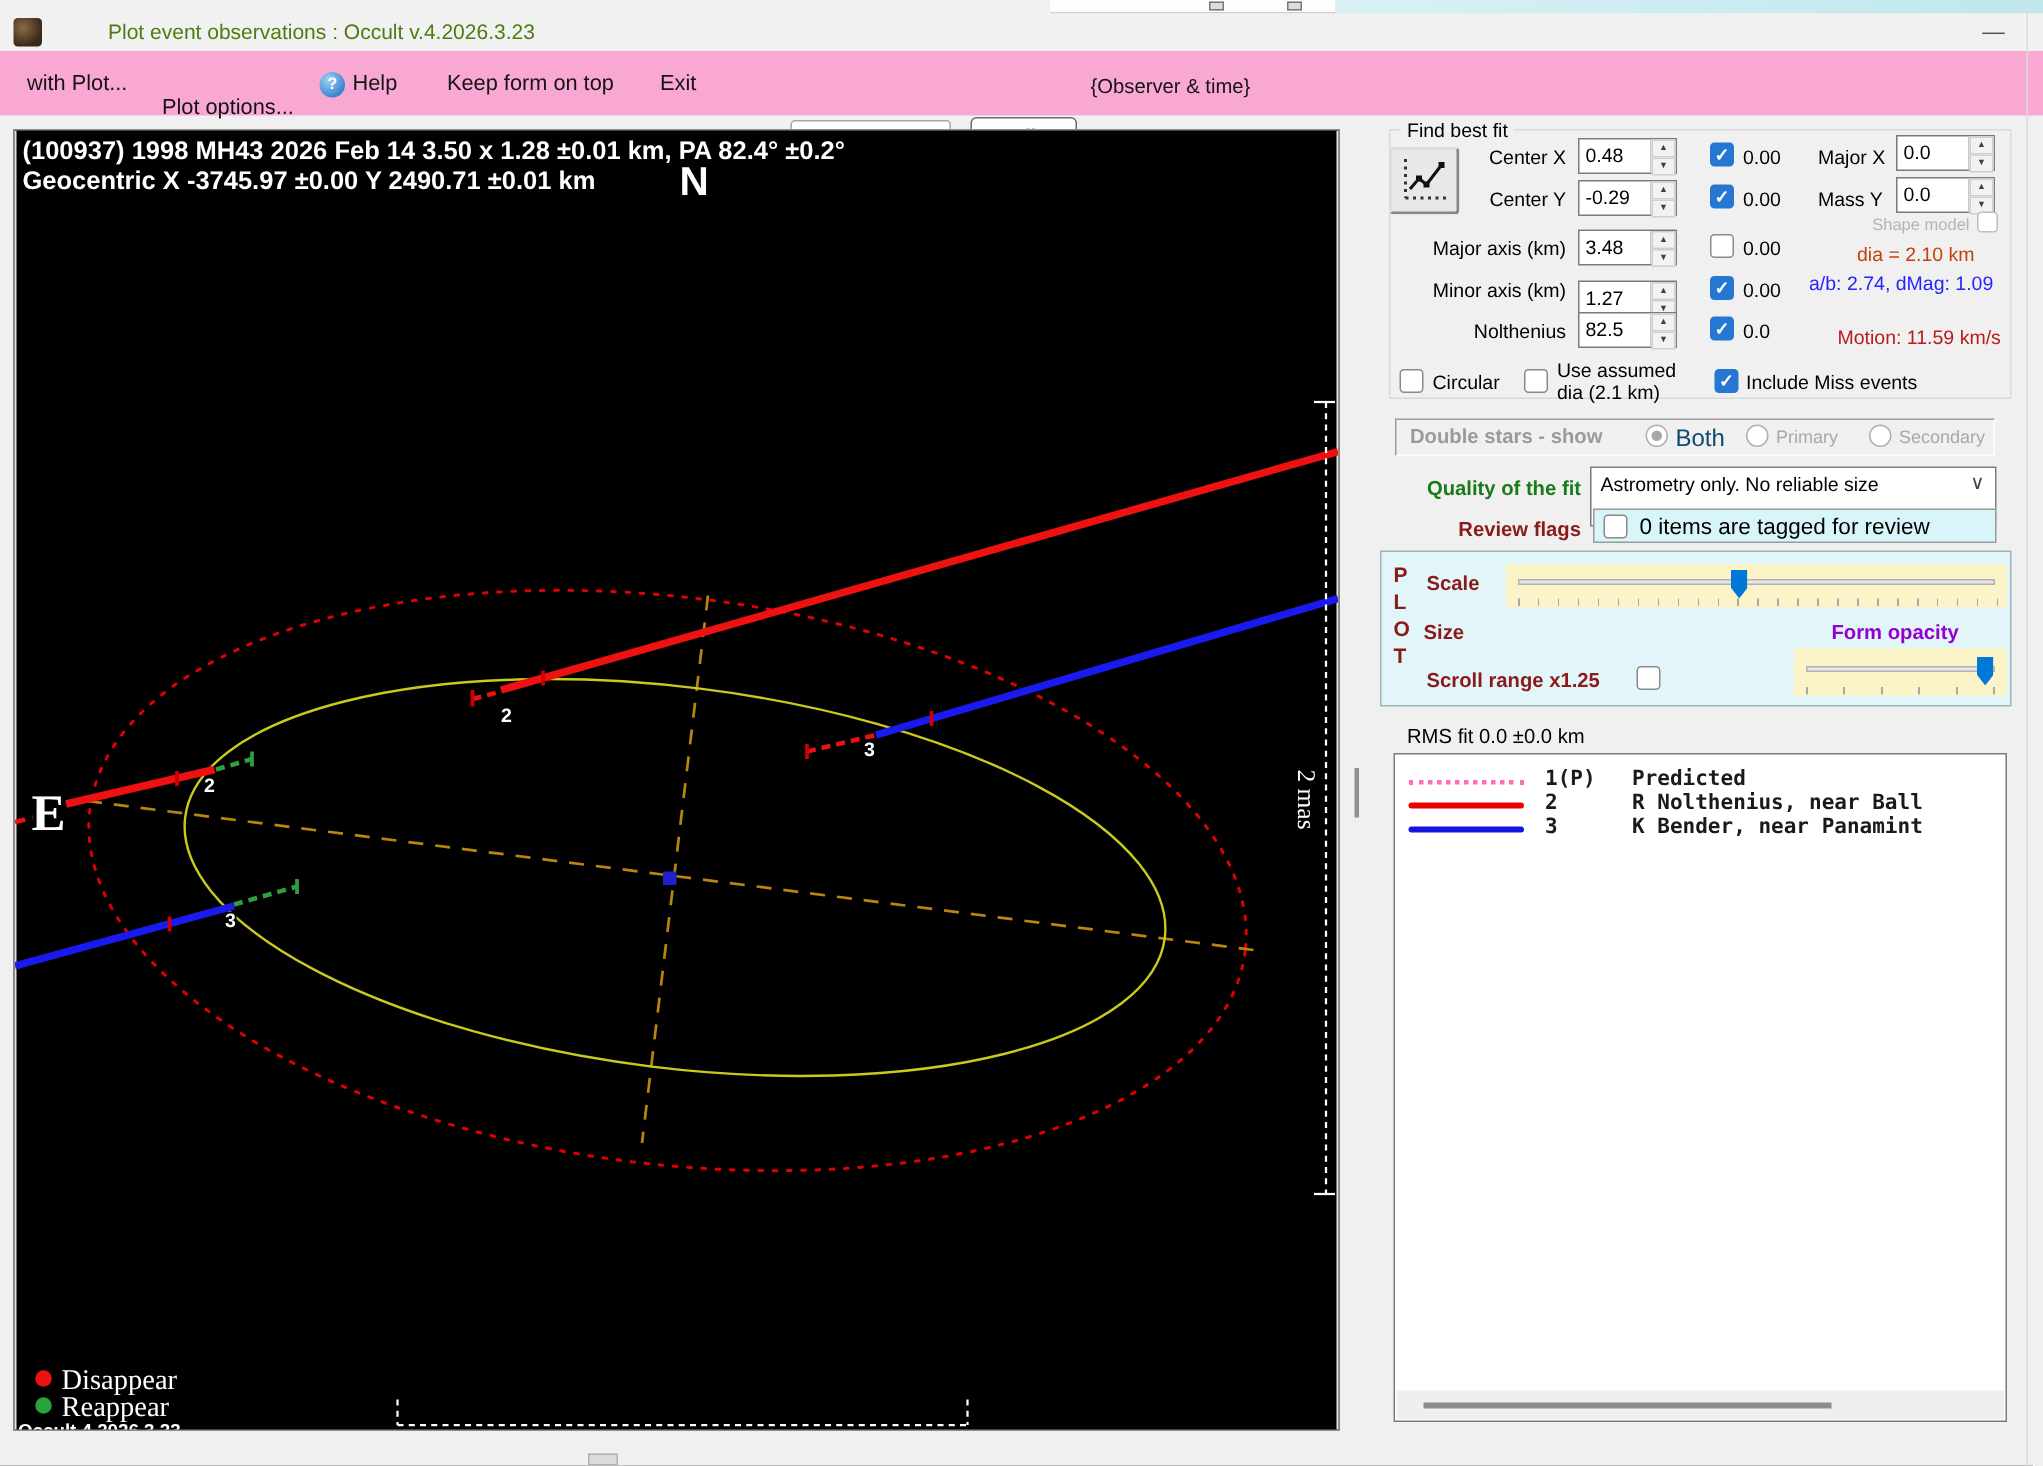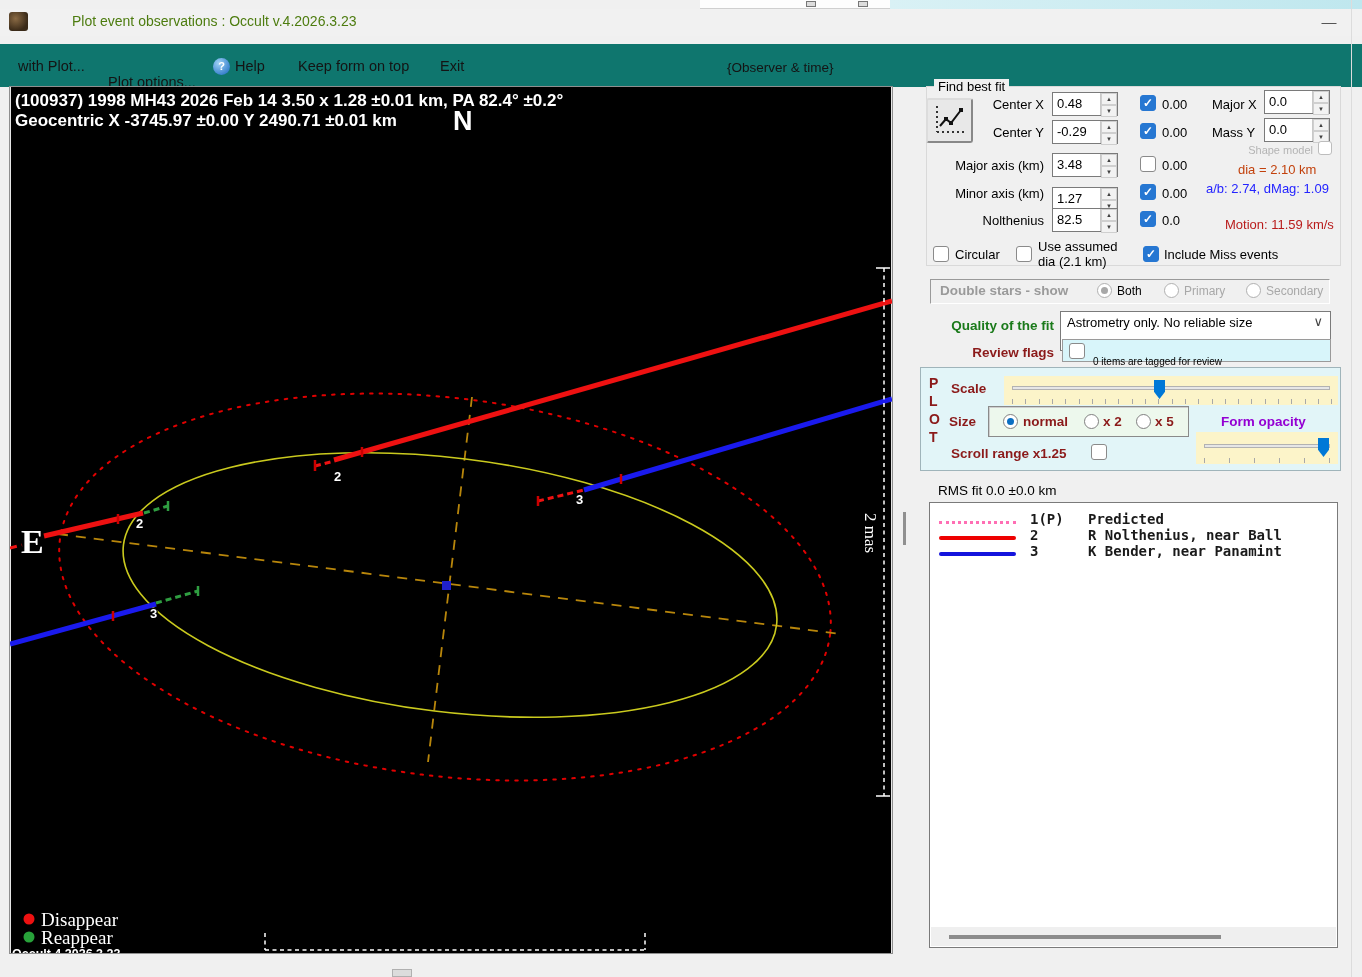--- a/index.html
+++ b/index.html
@@ -8,21 +8,21 @@
           font-family:"Liberation Sans",sans-serif;color:#000;}
   
   .backstrip-white{position:absolute;left:700px;top:0;width:190px;height:9px;background:#fdfdfd;border-bottom:1px solid #cfcfcf;}
   .backstrip-cyan{position:absolute;left:890px;top:0;width:472px;height:9px;background:linear-gradient(to right,#d9f1f5,#bfe7ee);}
   .backglyph{position:absolute;top:1px;width:10px;height:6px;border:1px solid #777;background:#ddd;}
   .titlebar{position:absolute;left:0;top:9px;width:1362px;height:27px;background:#f1f1f1;}
   .app-icon{position:absolute;left:9px;top:3px;width:19px;height:19px;border-radius:3px;
             background:radial-gradient(circle at 35% 35%,#8a6a44,#3a2a18 70%);}
   .title-text{position:absolute;left:36px;top:4px;font-size:14px;color:#4d7c0f;white-space:nowrap;margin-left:36px;}
   .min-btn{position:absolute;left:1312px;top:0px;width:34px;height:26px;text-align:center;color:#555;font-size:15px;line-height:26px;}
-  .menubar{position:absolute;left:0;top:44px;width:1362px;height:43px;background:#0f766e;}
+  .menubar{position:absolute;left:0;top:34px;width:1362px;height:43px;background:#f9a8d4;}
   .menu-item{position:absolute;top:14px;font-size:14.5px;color:#141414;white-space:nowrap;cursor:default;}
   .help-icon{position:absolute;left:213px;top:14px;width:17px;height:17px;border-radius:50%;
              background:radial-gradient(circle at 35% 30%,#9fd2f5,#1565c0);color:#fff;font-weight:bold;
              font-size:11px;text-align:center;line-height:17px;}
   .btn{position:absolute;background:#fff;border:1px solid #a8a8a8;border-radius:3px;text-align:center;}
   .btn-miss{left:527px;top:46px;width:107px;height:25px;font-size:12px;line-height:23px;}
   .btn-editor{left:647px;top:44px;width:71px;height:27px;font-size:14px;font-weight:bold;line-height:25px;border-color:#6a6a6a;border-radius:4px;}
   
   .plot-wrap{position:absolute;left:9px;top:86px;width:884px;height:868px;background:#000;
              border:1px solid #8f8f8f;box-shadow:inset 1px 0 0 #e6e6e6, inset -1px 0 0 #e6e6e6;}
@@ -266,60 +266,52 @@
   <div class="lbl ws-pre" style="left:1038px;top:239px;">Use assumed
 dia (2.1 km)</div>
   <div class="cb" style="left:1143px;top:246px;" data-checked="true">
       <span class="mark">✓</span>
     </div>
   <div class="lbl" style="left:1164px;top:247px;">Include Miss events</div>
 
   <div class="ds-box"></div>
   <div class="lbl" style="left:940px;top:283px;color:#9a9a9a;font-weight:bold;font-size:13.5px;">Double stars - show</div>
   <div class="radio dis" style="left:1097px;top:283px;" data-checked="true"></div>
-  <div class="lbl" style="left:1117px;top:284px;color:#000000;font-size:12px;">Both</div>
+  <div class="lbl" style="left:1117px;top:284px;color:#0c4a6e;font-size:16px;">Both</div>
   <div class="radio dis" style="left:1164px;top:283px;" data-checked="false"></div>
   <div class="lbl" style="left:1184px;top:284px;color:#a8a8a8;font-size:12px;">Primary</div>
   <div class="radio dis" style="left:1246px;top:283px;" data-checked="false"></div>
   <div class="lbl" style="left:1266px;top:284px;color:#a8a8a8;font-size:12px;">Secondary</div>
 
   <div class="lbl rlbl" style="left:926px;top:318px;width:128px;color:#1a7a1a;font-weight:bold;font-size:13.5px;">Quality of the fit</div>
   <div class="dropdown" style="left:1060px;top:311px;width:271px;height:40px;">
     <span class="dtext">Astrometry only. No reliable size</span>
     <span class="chev">∨</span>
   </div>
 
   <div class="lbl rlbl" style="left:926px;top:345px;width:128px;color:#8b1a1a;font-weight:bold;font-size:13.5px;">Review flags</div>
   <div class="review-box">
     <div class="cb" style="left:6px;top:3px;" data-checked="false"></div>
-    <div class="lbl" style="left:30px;top:16px;font-size:10px;text-align:center;">0 items are tagged for review</div>
+    <div class="lbl" style="left:30px;top:3px;font-size:15px;text-align:center;">0 items are tagged for review</div>
   </div>
 
   <div class="plot-panel"></div>
   <div class="lbl maroon" style="left:929px;top:375px;font-size:14px;">P</div>
   <div class="lbl maroon" style="left:929px;top:393px;font-size:14px;">L</div>
   <div class="lbl maroon" style="left:929px;top:411px;font-size:14px;">O</div>
   <div class="lbl maroon" style="left:929px;top:429px;font-size:14px;">T</div>
 
   <div class="lbl maroon" style="left:951px;top:381px;font-size:13.5px;">Scale</div>
   <div class="slider" style="left:1004px;top:376px;width:334px;height:29px;">
     <div class="groove" style="left:8px;top:10px;width:318px;"></div>
     <div class="thumb" style="left:150px;top:4px;"></div>
     <div class="ticks" style="left:8px;top:23px;width:320px;"></div>
   </div>
 
   <div class="lbl maroon" style="left:949px;top:414px;font-size:13.5px;">Size</div>
-  <div class="size-box">
-    <div class="radio" style="left:14px;top:7px;" data-checked="true"></div>
-    <div class="lbl maroon" style="left:34px;top:7px;font-size:13.5px;">normal</div>
-    <div class="radio" style="left:95px;top:7px;" data-checked="false"></div>
-    <div class="lbl maroon" style="left:114px;top:7px;font-size:13.5px;">x 2</div>
-    <div class="radio" style="left:147px;top:7px;" data-checked="false"></div>
-    <div class="lbl maroon" style="left:166px;top:7px;font-size:13.5px;">x 5</div>
-  </div>
   <div class="lbl" style="left:1221px;top:414px;color:#9400d3;font-weight:bold;font-size:13.5px;">Form opacity</div>
 
   <div class="lbl maroon" style="left:951px;top:446px;font-size:13.5px;">Scroll range x1.25</div>
   <div class="cb" style="left:1091px;top:444px;" data-checked="false"></div>
   <div class="slider" style="left:1196px;top:432px;width:142px;height:32px;">
     <div class="groove" style="left:8px;top:12px;width:126px;"></div>
     <div class="thumb" style="left:122px;top:6px;"></div>
     <div class="ticks wide" style="left:8px;top:26px;width:127px;"></div>
   </div>
 

